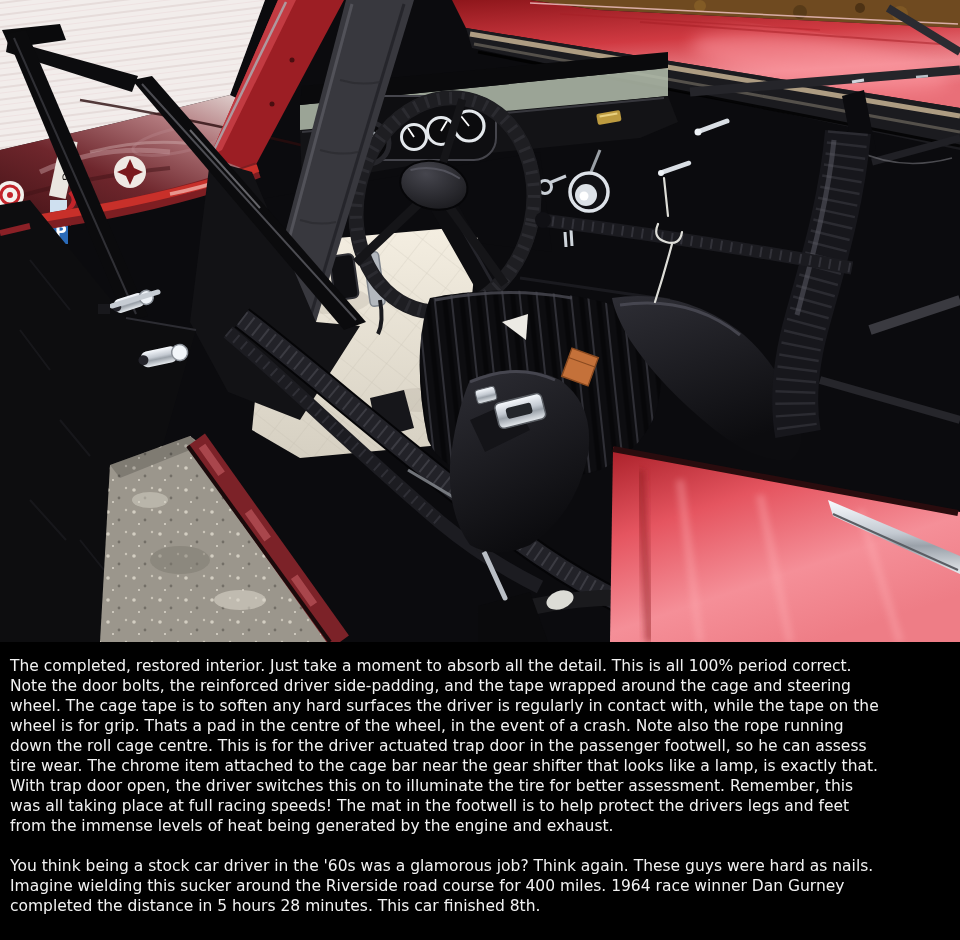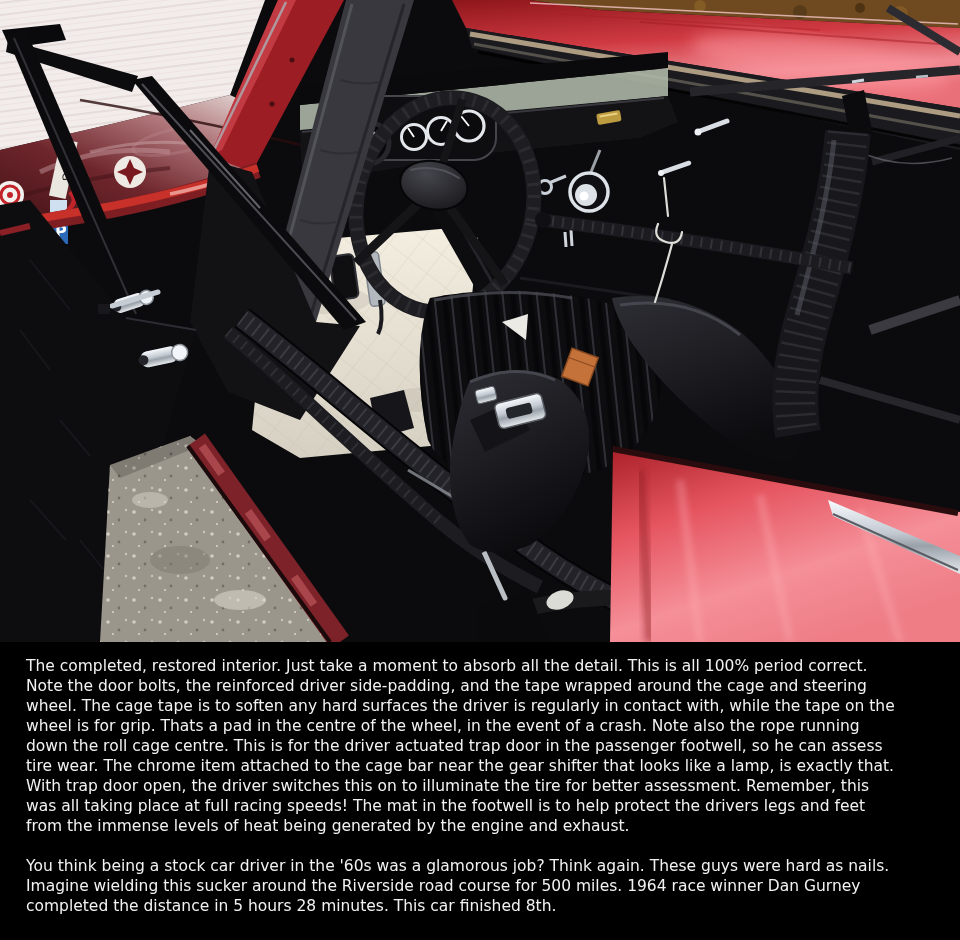--- a/index.html
+++ b/index.html
@@ -1,19 +1,19 @@
 <!DOCTYPE html>
 <html><head>
 <meta charset="utf-8">
 <style>
   html,body{margin:0;padding:0;background:#000;width:960px;height:940px;overflow:hidden;}
   .page{width:960px;height:940px;background:#000;}
   .photo{width:960px;height:642px;display:block;position:relative;}
   .photo svg{display:block;}
-  .caption{box-sizing:border-box;width:960px;padding:14px 8px 0 26px;
+  .caption{box-sizing:border-box;width:960px;padding:14px 8px 0 10px;
     font-family:"DejaVu Sans","Liberation Sans",sans-serif;
     font-size:15.5px;line-height:20px;color:#f2f2f2;letter-spacing:0;}
   .caption p{margin:0 0 20px 0;white-space:pre-line;}
 </style>
 </head>
 <body>
 
 <div class="page">
   <figure class="photo" style="margin:0">
     <svg width="960" height="642" viewBox="0 0 960 642" xmlns="http://www.w3.org/2000/svg">
@@ -403,16 +403,16 @@
     <p>The completed, restored interior. Just take a moment to absorb all the detail. This is all 100% period correct.
 Note the door bolts, the reinforced driver side-padding, and the tape wrapped around the cage and steering
 wheel. The cage tape is to soften any hard surfaces the driver is regularly in contact with, while the tape on the
 wheel is for grip. Thats a pad in the centre of the wheel, in the event of a crash. Note also the rope running
 down the roll cage centre. This is for the driver actuated trap door in the passenger footwell, so he can assess
 tire wear. The chrome item attached to the cage bar near the gear shifter that looks like a lamp, is exactly that.
 With trap door open, the driver switches this on to illuminate the tire for better assessment. Remember, this
 was all taking place at full racing speeds! The mat in the footwell is to help protect the drivers legs and feet
 from the immense levels of heat being generated by the engine and exhaust.</p>
     <p>You think being a stock car driver in the '60s was a glamorous job? Think again. These guys were hard as nails.
-Imagine wielding this sucker around the Riverside road course for 500 miles. 1964 race winner Dan Gurney
+Imagine wielding this sucker around the Riverside road course for 400 miles. 1964 race winner Dan Gurney
 completed the distance in 5 hours 28 minutes. This car finished 8th.</p>
   </section>
 </div>
 
 </body></html>

